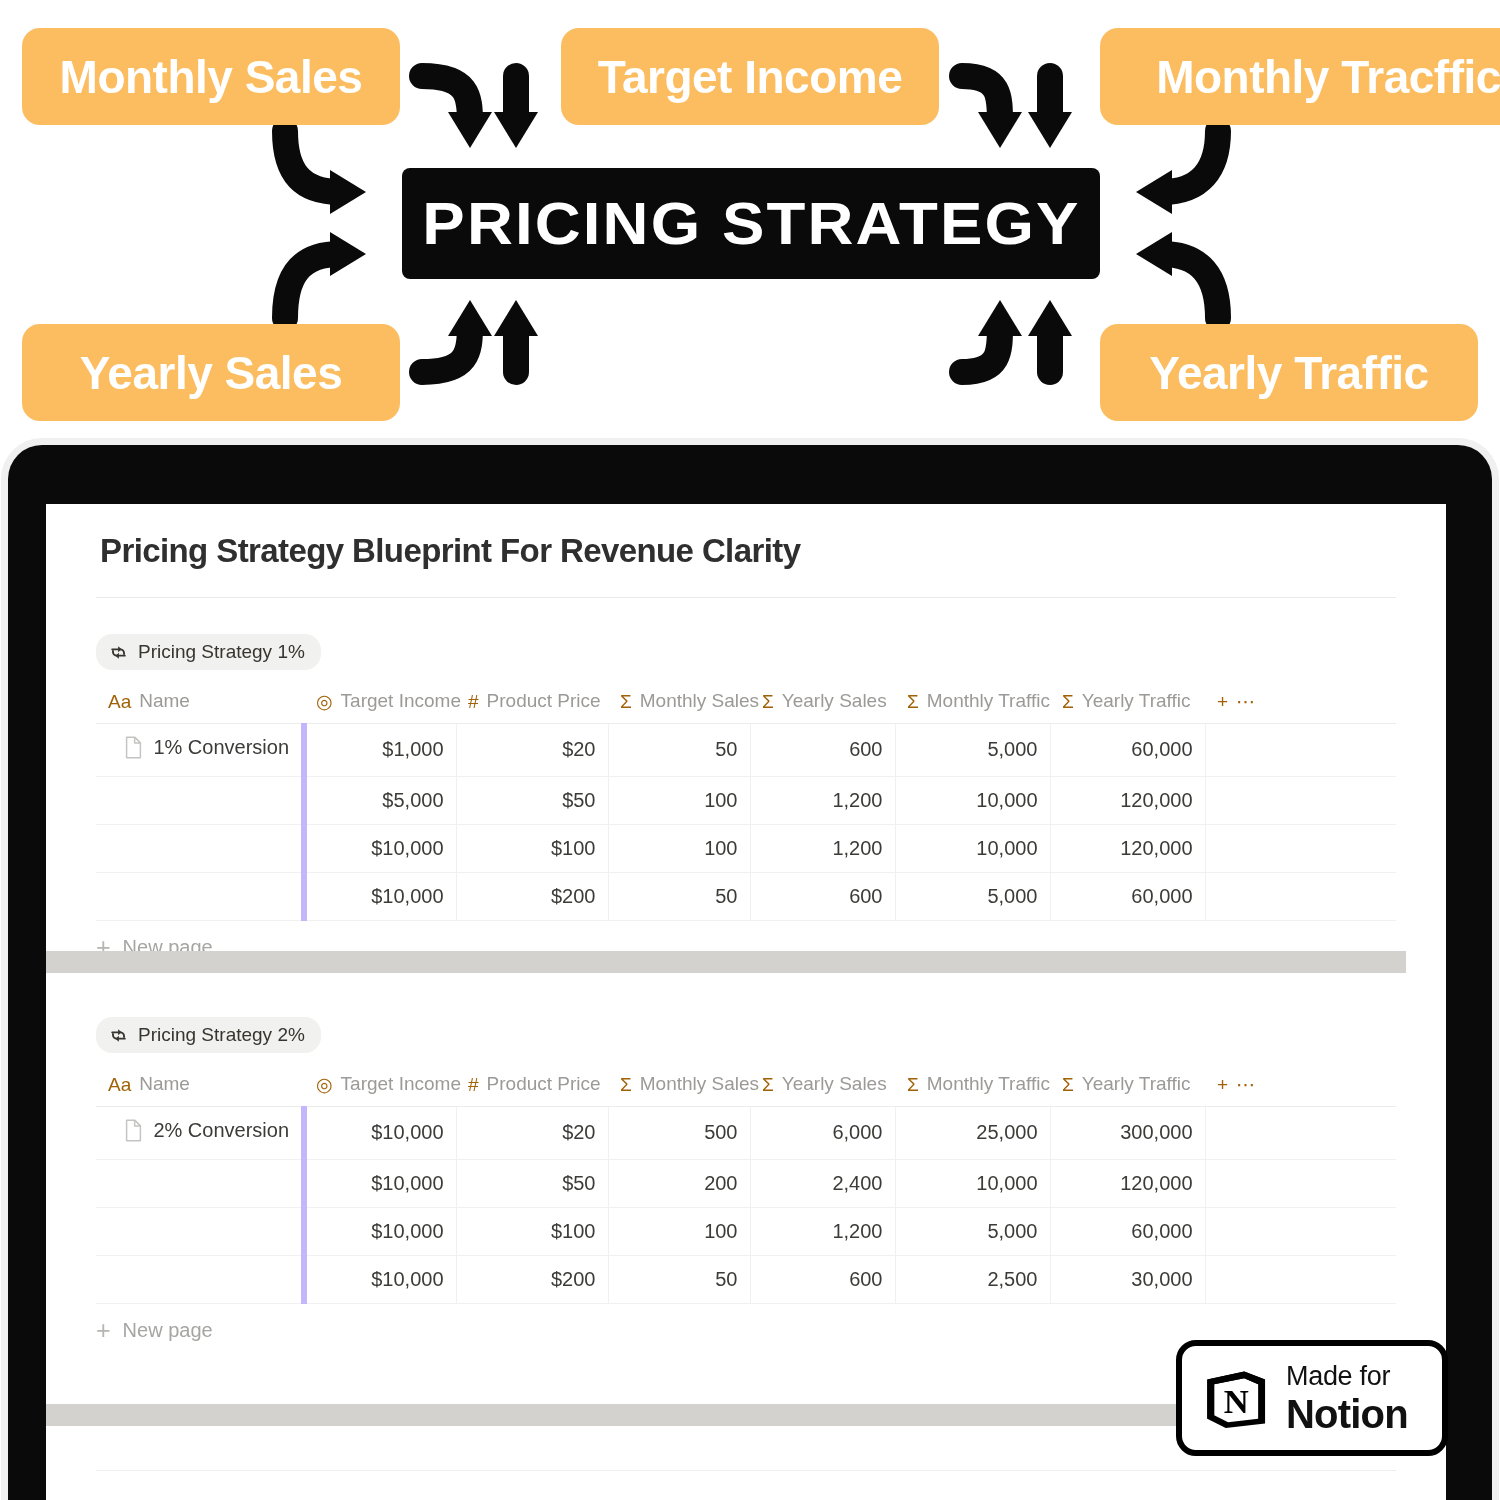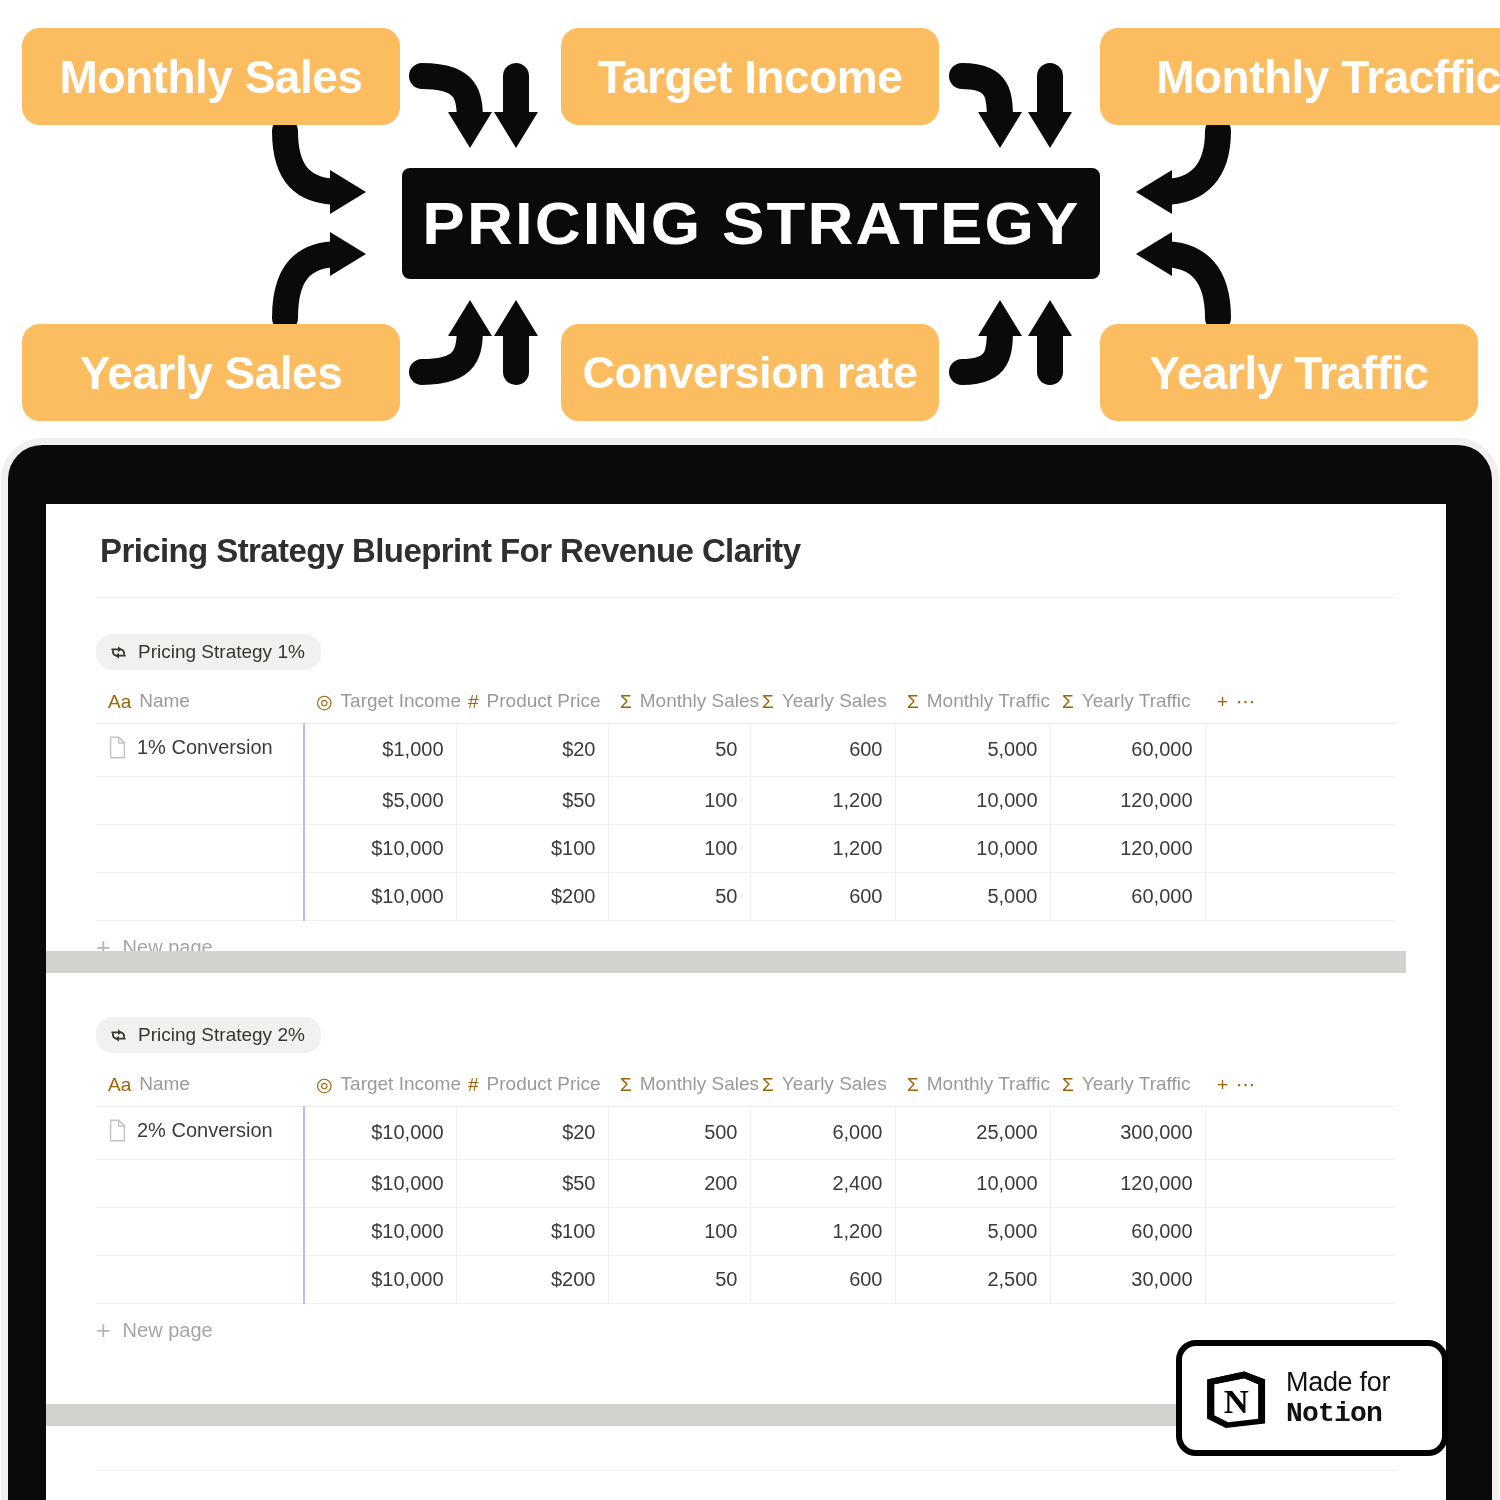--- a/index.html
+++ b/index.html
@@ -122,22 +122,22 @@
   table.ndb td{
     font-size:20px;color:#3b3b38;
     padding:12px 12px;
     border-bottom:1px solid #f0f0ef;
     border-right:1px solid #f0f0ef;
     text-align:right;
     height:20px;
     white-space:nowrap;
   }
   table.ndb td.cname{
-    text-align:left;
-    border-right:2px solid #c4b5fd;
+    text-align:right;
+    border-right:6px solid #c4b5fd;
   }
   table.ndb td.cblank{border-right:none;}
   table.ndb th.hblank{border-bottom:1px solid #ececeb;}
   .name-cell{display:inline-flex;align-items:center;gap:10px;}
   .pagefile-ico{width:19px;height:23px;display:block;flex:0 0 19px;}
 
   .colw-name{width:208px;}
   .colw-ti{width:152px;}
   .colw-pp{width:152px;}
   .colw-ms{width:142px;}
@@ -170,21 +170,21 @@
     border-radius:20px;
     display:flex;align-items:center;
     gap:14px;
     padding-left:16px;
     box-sizing:border-box;
     z-index:40;
   }
   #notion-badge .nlogo{width:74px;height:74px;flex:0 0 74px;}
   #notion-badge .ntext{display:flex;flex-direction:column;line-height:1;}
   #notion-badge .madefor{font-size:27px;color:#111;letter-spacing:-0.3px;}
-  #notion-badge .notionword{font-size:28px;font-weight:bold;color:#111;letter-spacing:-0.8px;margin-top:4px;font-family:Liberation Mono, monospace;}
+  #notion-badge .notionword{font-size:40px;font-weight:bold;color:#111;letter-spacing:-0.8px;margin-top:4px;}
 </style>
 </head>
 <body>
 
 <div id="diagram">
 
   <svg id="diagram-svg" viewBox="0 0 1500 440">
     <g fill="none" stroke="#0a0a0a" stroke-width="26" stroke-linecap="round">
 
       <path d="M 422 76 C 468 76 470 96 470 122"></path>
@@ -230,23 +230,20 @@
       <span>Monthly Sales</span>
     </div>
   <div class="pill" id="box-target-income">
       <span>Target Income</span>
     </div>
   <div class="pill" id="box-monthly-traffic">
       <span>Monthly Tracffic</span>
     </div>
   <div class="pill" id="box-yearly-sales">
       <span>Yearly Sales</span>
-    </div>
-  <div class="pill small" id="box-conversion-rate">
-      <span>Conversion rate</span>
     </div>
   <div class="pill" id="box-yearly-traffic">
       <span>Yearly Traffic</span>
     </div>
 
   <div id="center-box">
     <span class="ctext">PRICING STRATEGY</span>
   </div>
 </div>
 

